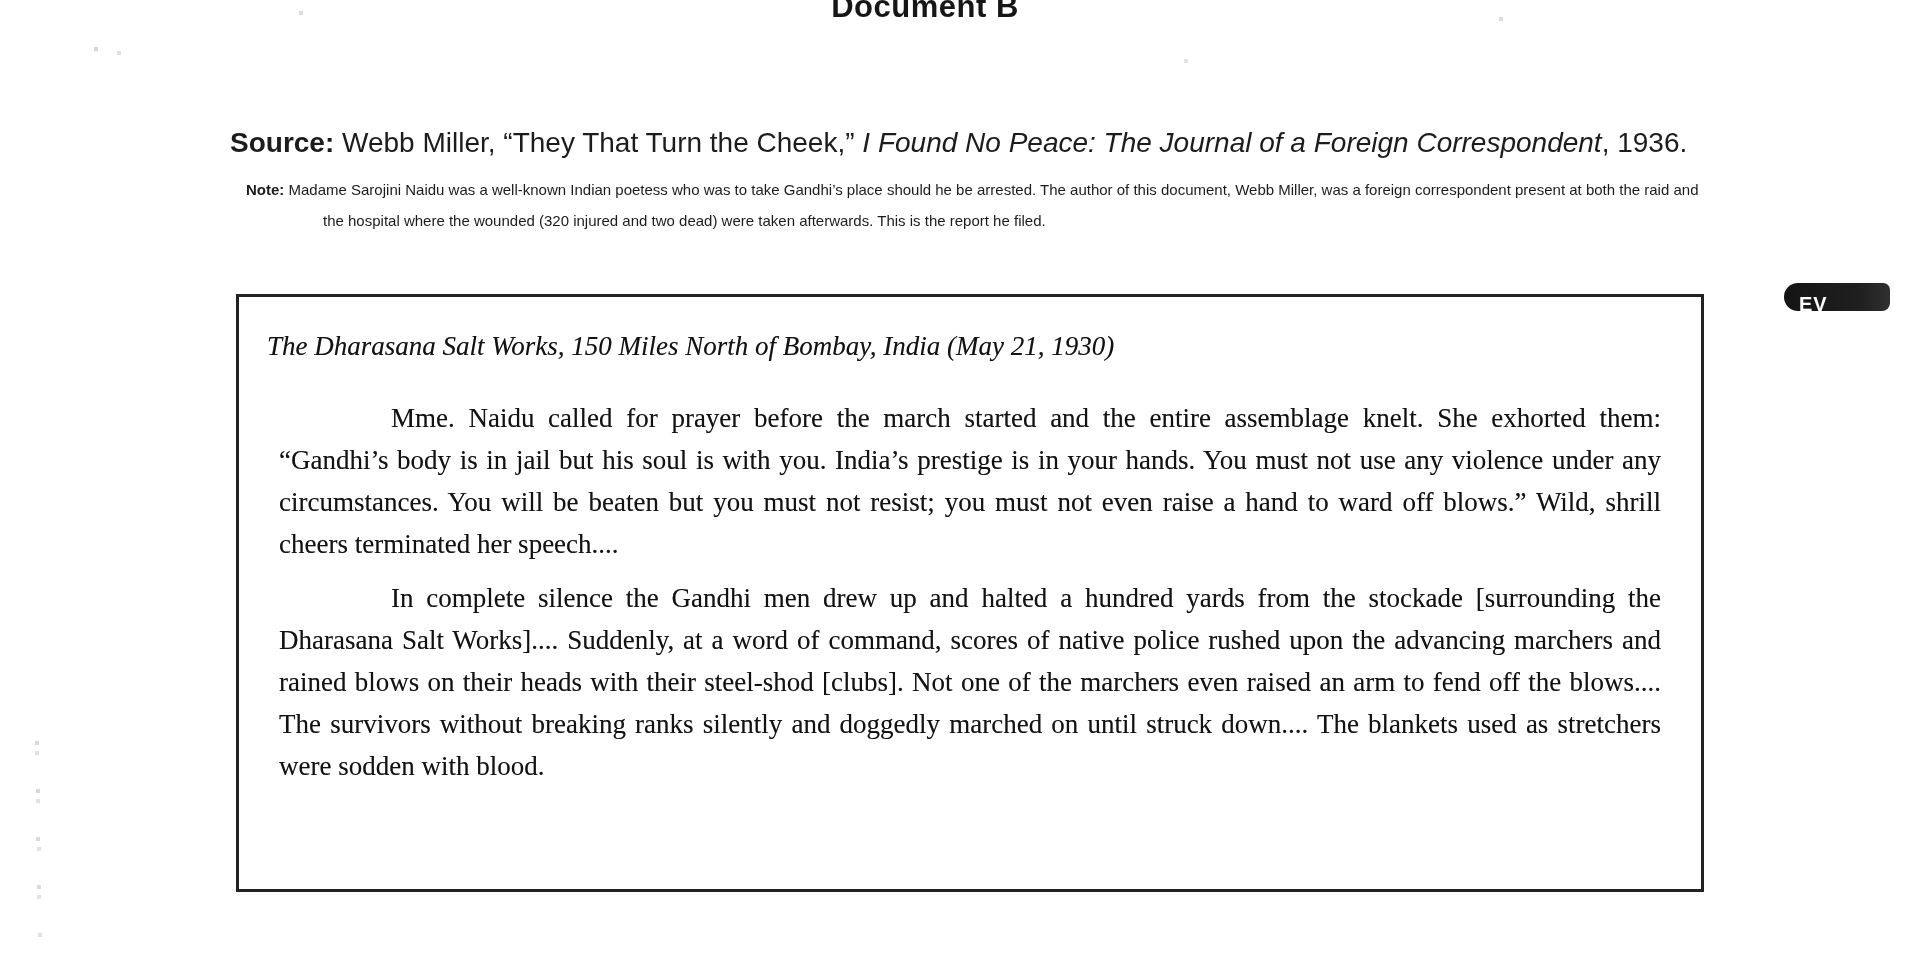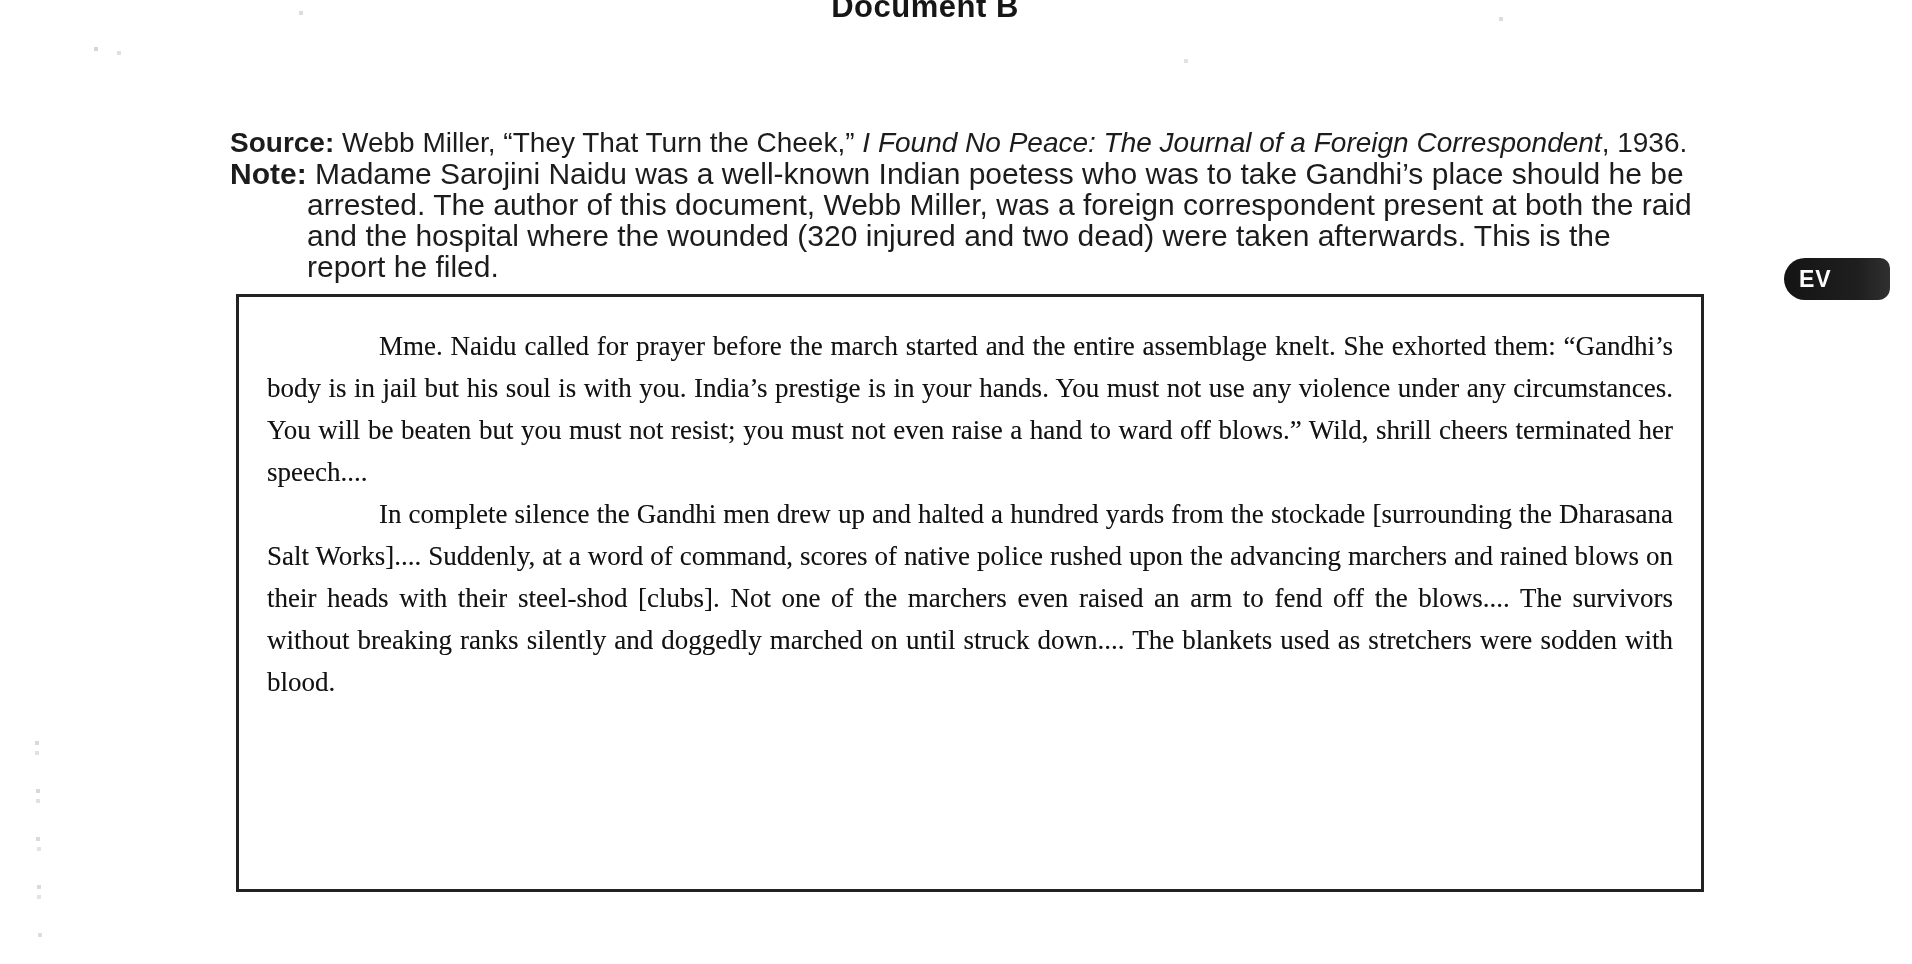--- a/index.html
+++ b/index.html
@@ -37,25 +37,25 @@
   }
   .source-top { top: 100px; }
   .source-bottom { top: 934px; }
   .bold-label { font-weight: bold; }
 
   .note-block {
     position: absolute;
     left: 230px;
     top: 158px;
     width: 1390px;
-    font-size: 30px;
+    font-size: 15px;
     line-height: 31px;
     padding-left: 77px;
     text-indent: -77px;
-    margin: 0;
+    margin: 16px;
   }
 
   .doc-box {
     position: absolute;
     left: 236px;
     top: 294px;
     width: 1406px;
     height: 534px;
     border: 3px solid #222222;
     padding: 28px 28px 30px 28px;
@@ -65,37 +65,37 @@
     color: #121212;
     text-shadow: 0 0 0.5px rgba(0,0,0,0.35);
     background: #ffffff;
   }
   .doc-heading {
     font-style: italic;
     margin: 0 0 30px 0;
     text-indent: 0;
   }
   .doc-para {
-    margin: 0;
+    margin: 12px;
     text-indent: 112px;
     text-align: justify;
   }
 
   .ev-badge {
     position: absolute;
     left: 1784px;
-    top: 258px;
+    top: 283px;
     width: 106px;
-    height: 42px;
+    height: 28px;
     box-sizing: border-box;
     background: linear-gradient(90deg, #141414 0%, #1f1f1f 70%, #303030 100%);
     border-radius: 21px 10px 12px 21px;
     color: #ffffff;
     font-weight: bold;
-    font-size: 23px;
+    font-size: 20px;
     line-height: 42px;
     padding-left: 15px;
     letter-spacing: 1px;
   }
 
   
   .specks {
     position: absolute;
     top: 0; left: 0;
     width: 2px; height: 2px;
@@ -122,19 +122,20 @@
 
 <div class="specks"></div>
 
 <div class="page-title">Document B</div>
 
 <p class="source-line source-top"><strong class="bold-label">Source:</strong> <span>Webb Miller, “They That Turn the Cheek,” </span><em>I Found No Peace: The Journal of a Foreign Correspondent</em><span>, 1936.</span></p>
 
 <p class="note-block"><strong class="bold-label">Note:</strong> <span>Madame Sarojini Naidu was a well-known Indian poetess who was to take Gandhi’s place should he be arrested. The author of this document, Webb Miller, was a foreign correspondent present at both the raid and the hospital where the wounded (320 injured and two dead) were taken afterwards. This is the report he filed.</span></p>
 
 <div class="doc-box">
+  <p class="doc-heading">The Dharasana Salt Works, 150 Miles North of Bombay, India (May 21, 1930)</p>
   <p class="doc-para">Mme. Naidu called for prayer before the march started and the entire assemblage knelt. She exhorted them: “Gandhi’s body is in jail but his soul is with you. India’s prestige is in your hands. You must not use any violence under any circumstances. You will be beaten but you must not resist; you must not even raise a hand to ward off blows.” Wild, shrill cheers terminated her speech....</p>
   <p class="doc-para">In complete silence the Gandhi men drew up and halted a hundred yards from the stockade [surrounding the Dharasana Salt Works].... Suddenly, at a word of command, scores of native police rushed upon the advancing marchers and rained blows on their heads with their steel-shod [clubs]. Not one of the marchers even raised an arm to fend off the blows.... The survivors without breaking ranks silently and doggedly marched on until struck down.... The blankets used as stretchers were sodden with blood.</p>
 </div>
 
 <p class="source-line source-bottom"><strong class="bold-label">Source:</strong> <span>Protesters preparing to march in Dharasana.</span></p>
 
 <div class="ev-badge"><span>EV</span></div>
 
 </body></html>

